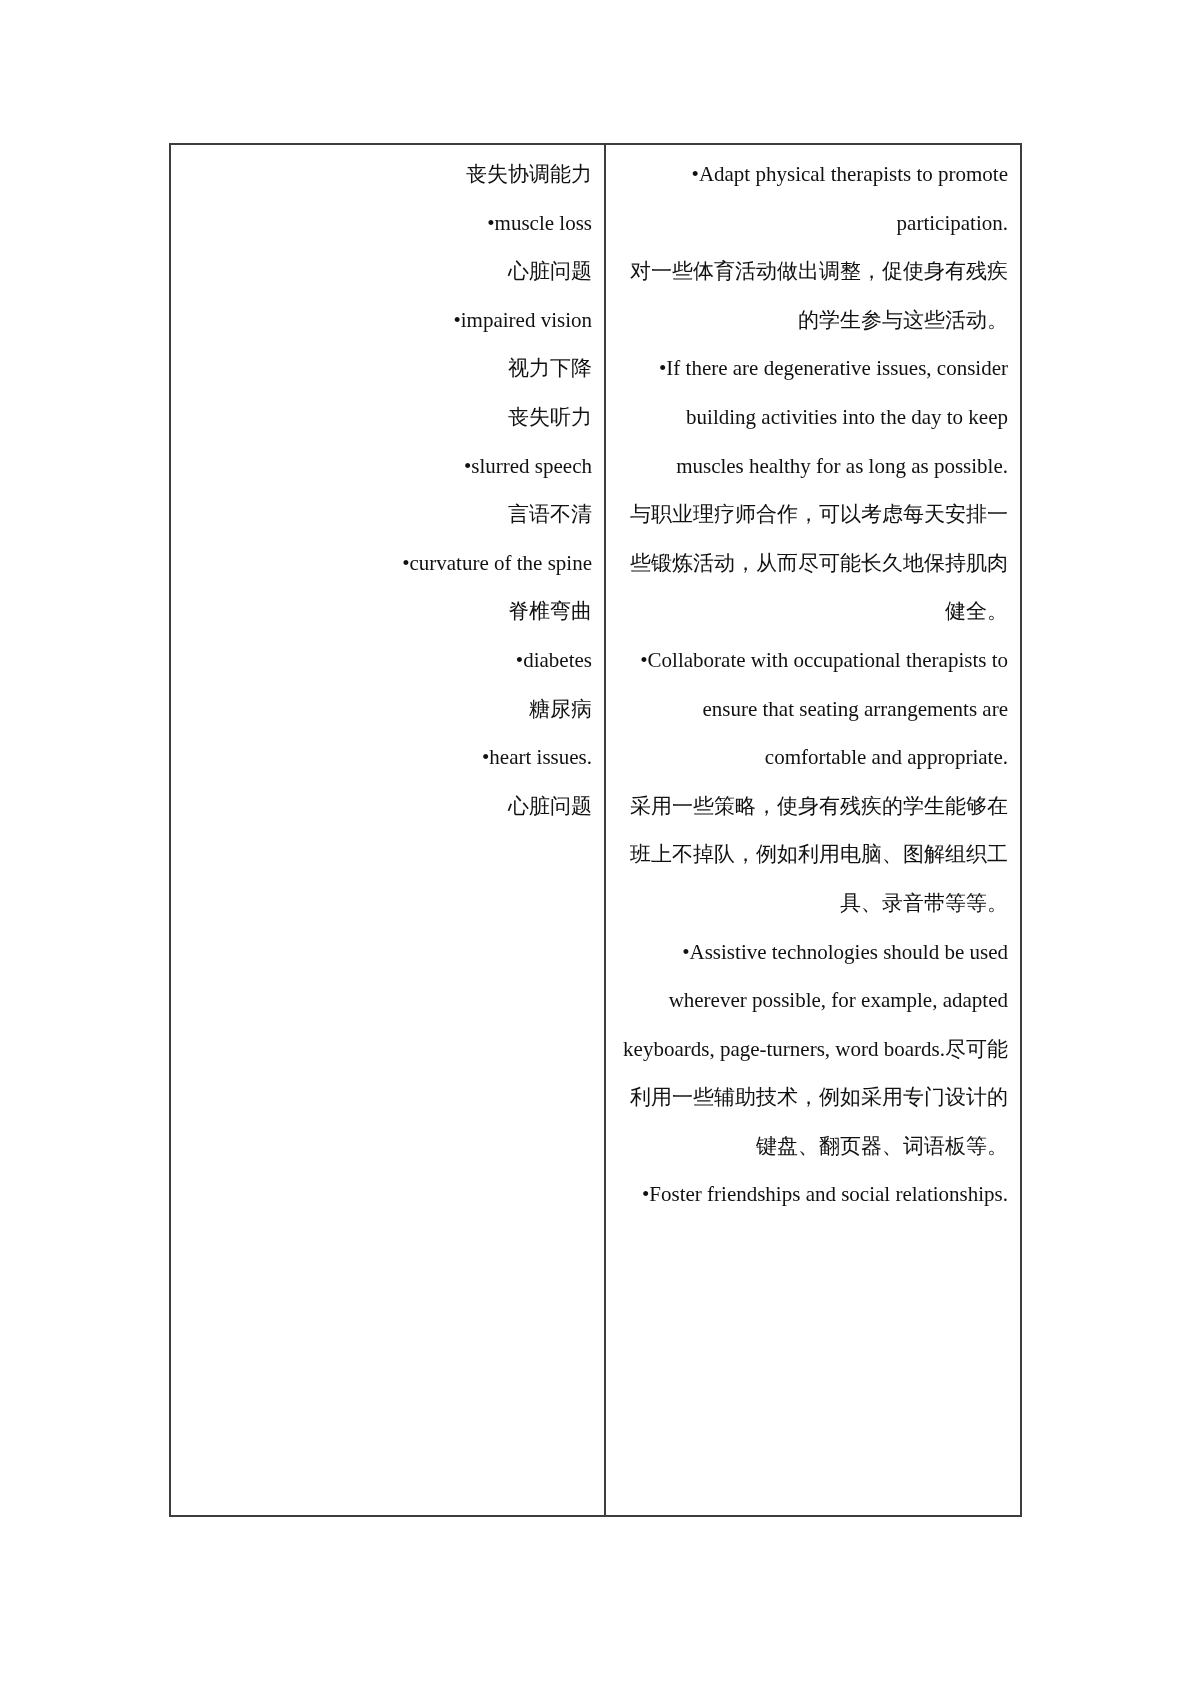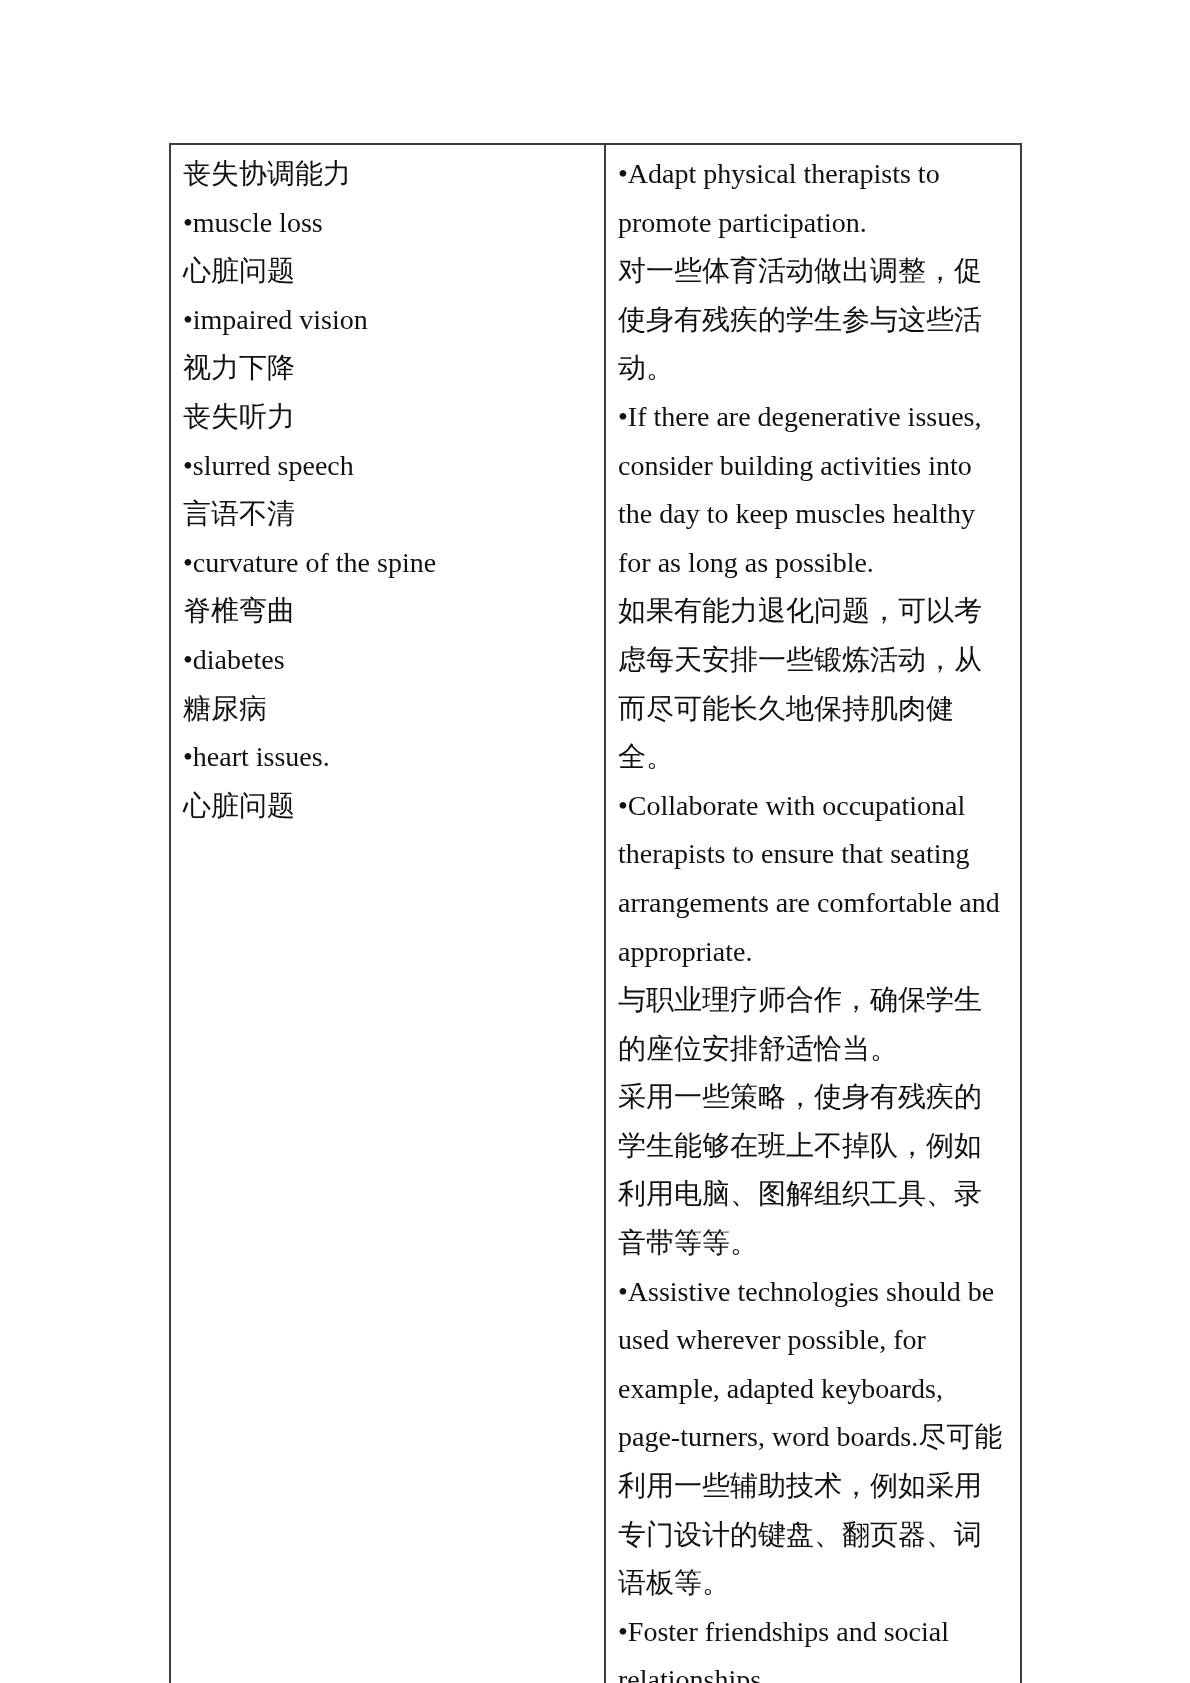--- a/index.html
+++ b/index.html
@@ -40,23 +40,23 @@
     width: 435px;
     flex: 0 0 435px;
     border-right: 2px solid #3d3d3d;
   }
 
   .cell-right {
     flex: 1 1 auto;
   }
 
   .para {
-    font-size: 28px;
+    font-size: 21px;
     line-height: 48.6px;
-    text-align: left;
+    text-align: right;
     word-break: break-word;
   }
 </style>
 </head>
 <body>
 
 <div class="page">
   <div class="doc-table">
     <div class="cell cell-left" id="symptoms-cell">
         <p class="para">丧失协调能力</p>
@@ -71,21 +71,20 @@
         <p class="para">脊椎弯曲</p>
         <p class="para">•diabetes</p>
         <p class="para">糖尿病</p>
         <p class="para">•heart issues.</p>
         <p class="para">心脏问题</p>
       </div>
     <div class="cell cell-right" id="strategies-cell">
         <p class="para">•Adapt physical therapists to promote participation.</p>
         <p class="para">对一些体育活动做出调整，促使身有残疾的学生参与这些活动。</p>
         <p class="para">•If there are degenerative issues, consider building activities into the day to keep muscles healthy for as long as possible.</p>
-        <p class="para">如果有能力退化问题，可以考虑每天安排一些锻炼活动，从而尽可能长久地保持肌肉健全。</p>
+        <p class="para">与职业理疗师合作，可以考虑每天安排一些锻炼活动，从而尽可能长久地保持肌肉健全。</p>
         <p class="para">•Collaborate with occupational therapists to ensure that seating arrangements are comfortable and appropriate.</p>
-        <p class="para">与职业理疗师合作，确保学生的座位安排舒适恰当。</p>
         <p class="para">采用一些策略，使身有残疾的学生能够在班上不掉队，例如利用电脑、图解组织工具、录音带等等。</p>
         <p class="para">•Assistive technologies should be used wherever possible, for example, adapted keyboards, page-turners, word boards.尽可能利用一些辅助技术，例如采用专门设计的键盘、翻页器、词语板等。</p>
         <p class="para">•Foster friendships and social relationships.</p>
       </div>
   </div>
 </div>
 
 </body></html>

